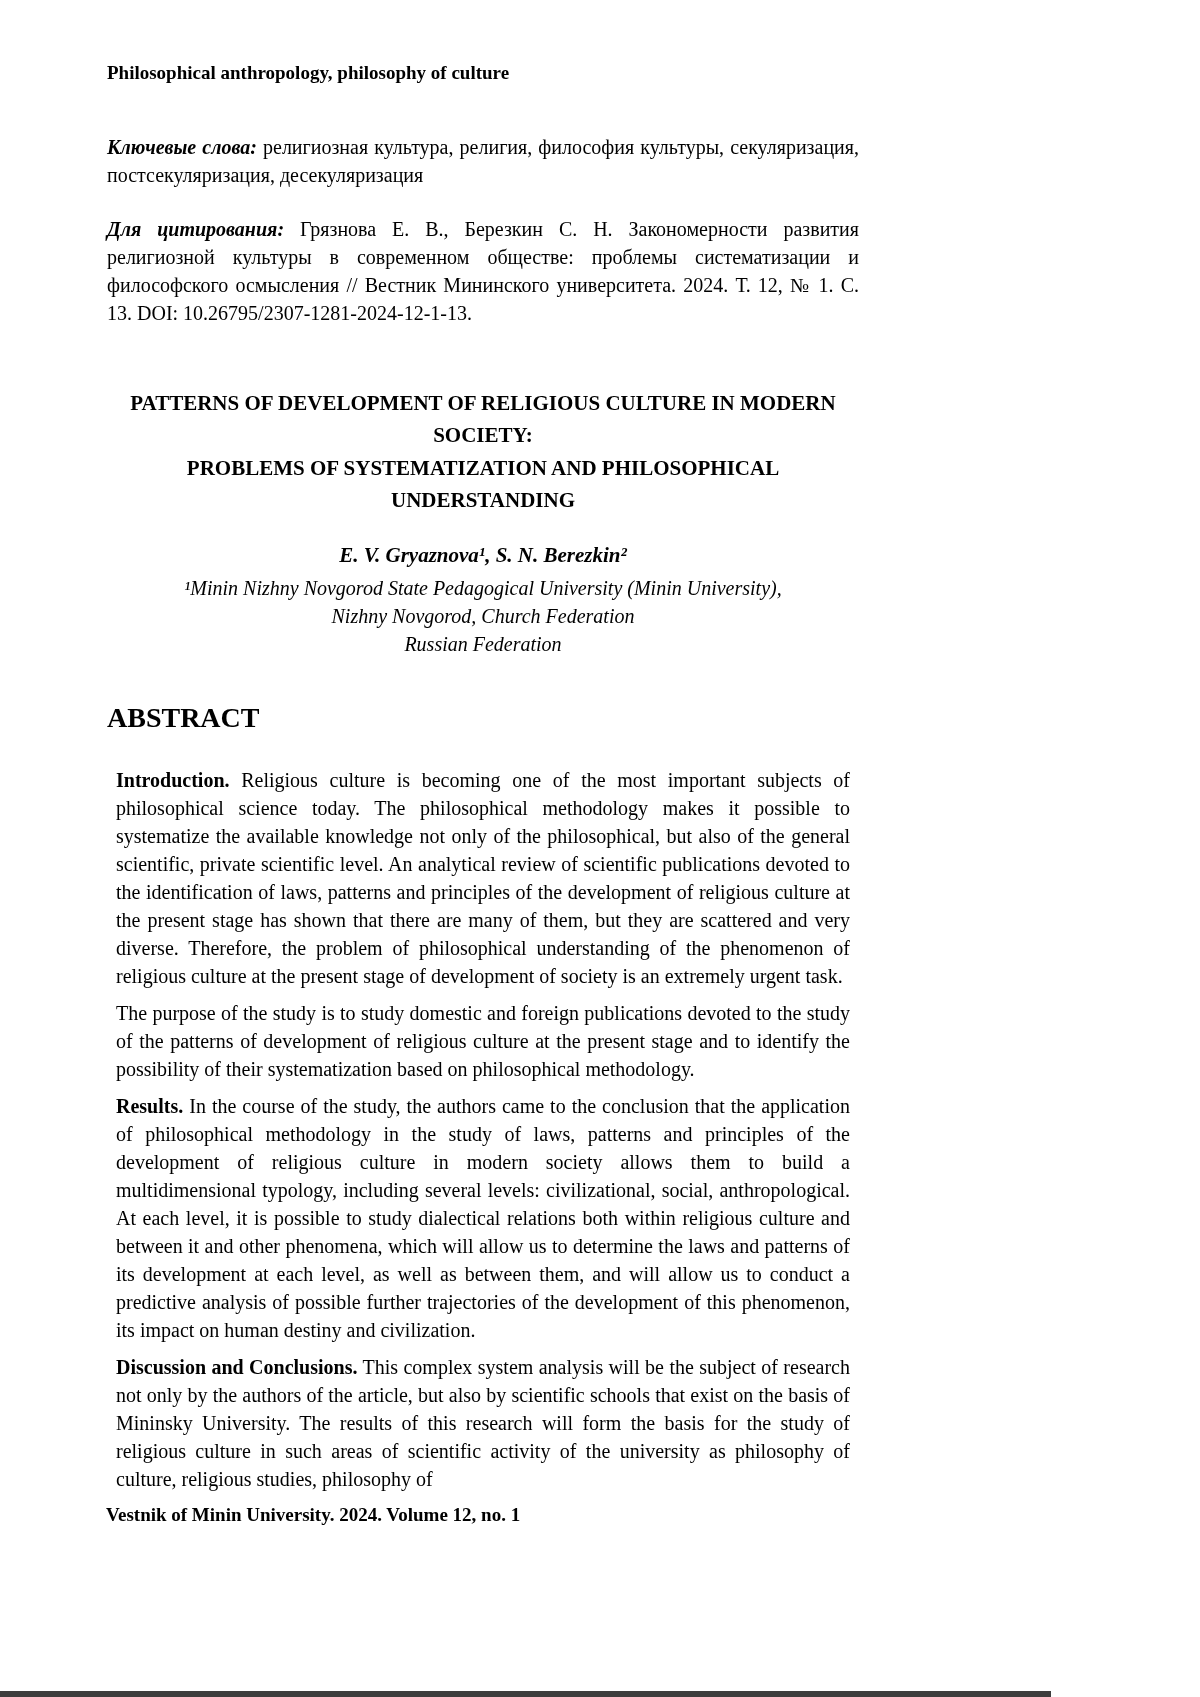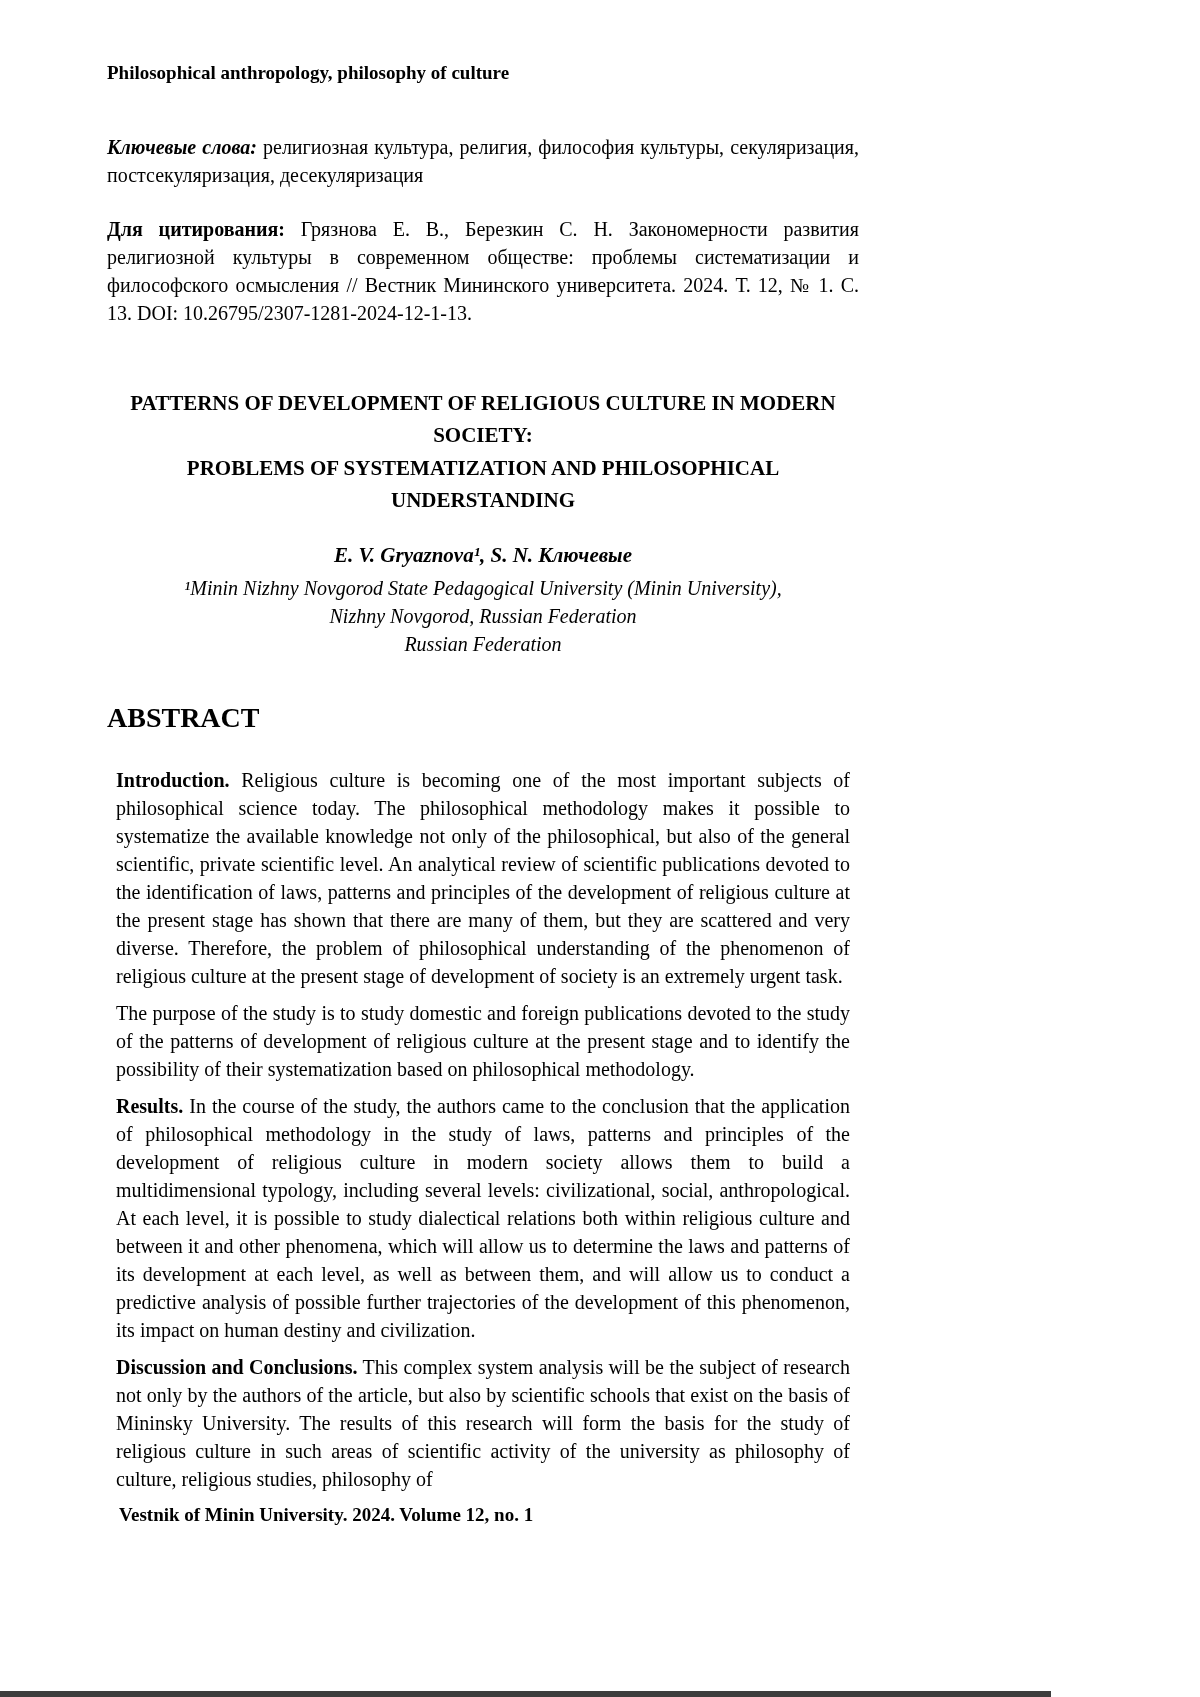--- a/index.html
+++ b/index.html
@@ -26,21 +26,21 @@
     text-align: justify;
     margin: 0 0 26px 0;
   }
   .kw-label { font-weight: bold; font-style: italic; }
   .citation {
     font-size: 20px;
     line-height: 1.4;
     text-align: justify;
     margin: 0 0 60px 0;
   }
-  .cite-label { font-weight: bold; }
+  .cite-label { font-weight: bold; font-style: italic; }
   .article-title {
     text-align: center;
     font-weight: bold;
     font-size: 21px;
     line-height: 1.55;
     margin: 0 0 24px 0;
   }
   .authors {
     text-align: center;
     font-weight: bold;
@@ -64,21 +64,21 @@
   }
   .para {
     font-size: 20px;
     line-height: 1.4;
     text-align: justify;
     margin: 9px;
   }
   .para b { font-weight: bold; }
   .page-footer {
     position: absolute;
-    left: 119px;
+    left: 106px;
     top: 1504px;
     font-weight: bold;
     font-size: 19px;
   }
   .bottom-edge {
     position: absolute;
     left: 0;
     bottom: 0;
     width: 100%;
     height: 6px;
@@ -94,25 +94,25 @@
 
   <p class="keywords"><span class="kw-label">Ключевые слова:</span><span> религиозная культура, религия, философия культуры, секуляризация, постсекуляризация, десекуляризация</span></p>
 
   <p class="citation"><span class="cite-label">Для цитирования:</span><span> Грязнова Е. В., Березкин С. Н. Закономерности развития религиозной культуры в современном обществе: проблемы систематизации и философского осмысления // Вестник Мининского университета. 2024. Т. 12, № 1. С. 13. DOI: 10.26795/2307-1281-2024-12-1-13.</span></p>
 
   <div class="article-title">
     <div>PATTERNS OF DEVELOPMENT OF RELIGIOUS CULTURE IN MODERN SOCIETY:</div>
     <div>PROBLEMS OF SYSTEMATIZATION AND PHILOSOPHICAL UNDERSTANDING</div>
   </div>
 
-  <div class="authors">E. V. Gryaznova¹, S. N. Ключевые</div>
+  <div class="authors">E. V. Gryaznova¹, S. N. Berezkin²</div>
 
   <div class="affiliations">
     <div>¹Minin Nizhny Novgorod State Pedagogical University (Minin University),</div>
-    <div>Nizhny Novgorod, Russian Federation</div>
+    <div>Nizhny Novgorod, Church Federation</div>
     <div>Russian Federation</div>
   </div>
 
   <div class="abstract-heading">ABSTRACT</div>
 
   <div>
     <p class="para"><b>Introduction.</b><span> Religious culture is becoming one of the most important subjects of philosophical science today. The philosophical methodology makes it possible to systematize the available knowledge not only of the philosophical, but also of the general scientific, private scientific level. An analytical review of scientific publications devoted to the identification of laws, patterns and principles of the development of religious culture at the present stage has shown that there are many of them, but they are scattered and very diverse. Therefore, the problem of philosophical understanding of the phenomenon of religious culture at the present stage of development of society is an extremely urgent task.</span></p>
     <p class="para"><b></b><span>The purpose of the study is to study domestic and foreign publications devoted to the study of the patterns of development of religious culture at the present stage and to identify the possibility of their systematization based on philosophical methodology.</span></p>
     <p class="para"><b>Results.</b><span> In the course of the study, the authors came to the conclusion that the application of philosophical methodology in the study of laws, patterns and principles of the development of religious culture in modern society allows them to build a multidimensional typology, including several levels: civilizational, social, anthropological. At each level, it is possible to study dialectical relations both within religious culture and between it and other phenomena, which will allow us to determine the laws and patterns of its development at each level, as well as between them, and will allow us to conduct a predictive analysis of possible further trajectories of the development of this phenomenon, its impact on human destiny and civilization.</span></p>
     <p class="para"><b>Discussion and Conclusions.</b><span> This complex system analysis will be the subject of research not only by the authors of the article, but also by scientific schools that exist on the basis of Mininsky University. The results of this research will form the basis for the study of religious culture in such areas of scientific activity of the university as philosophy of culture, religious studies, philosophy of</span></p>

